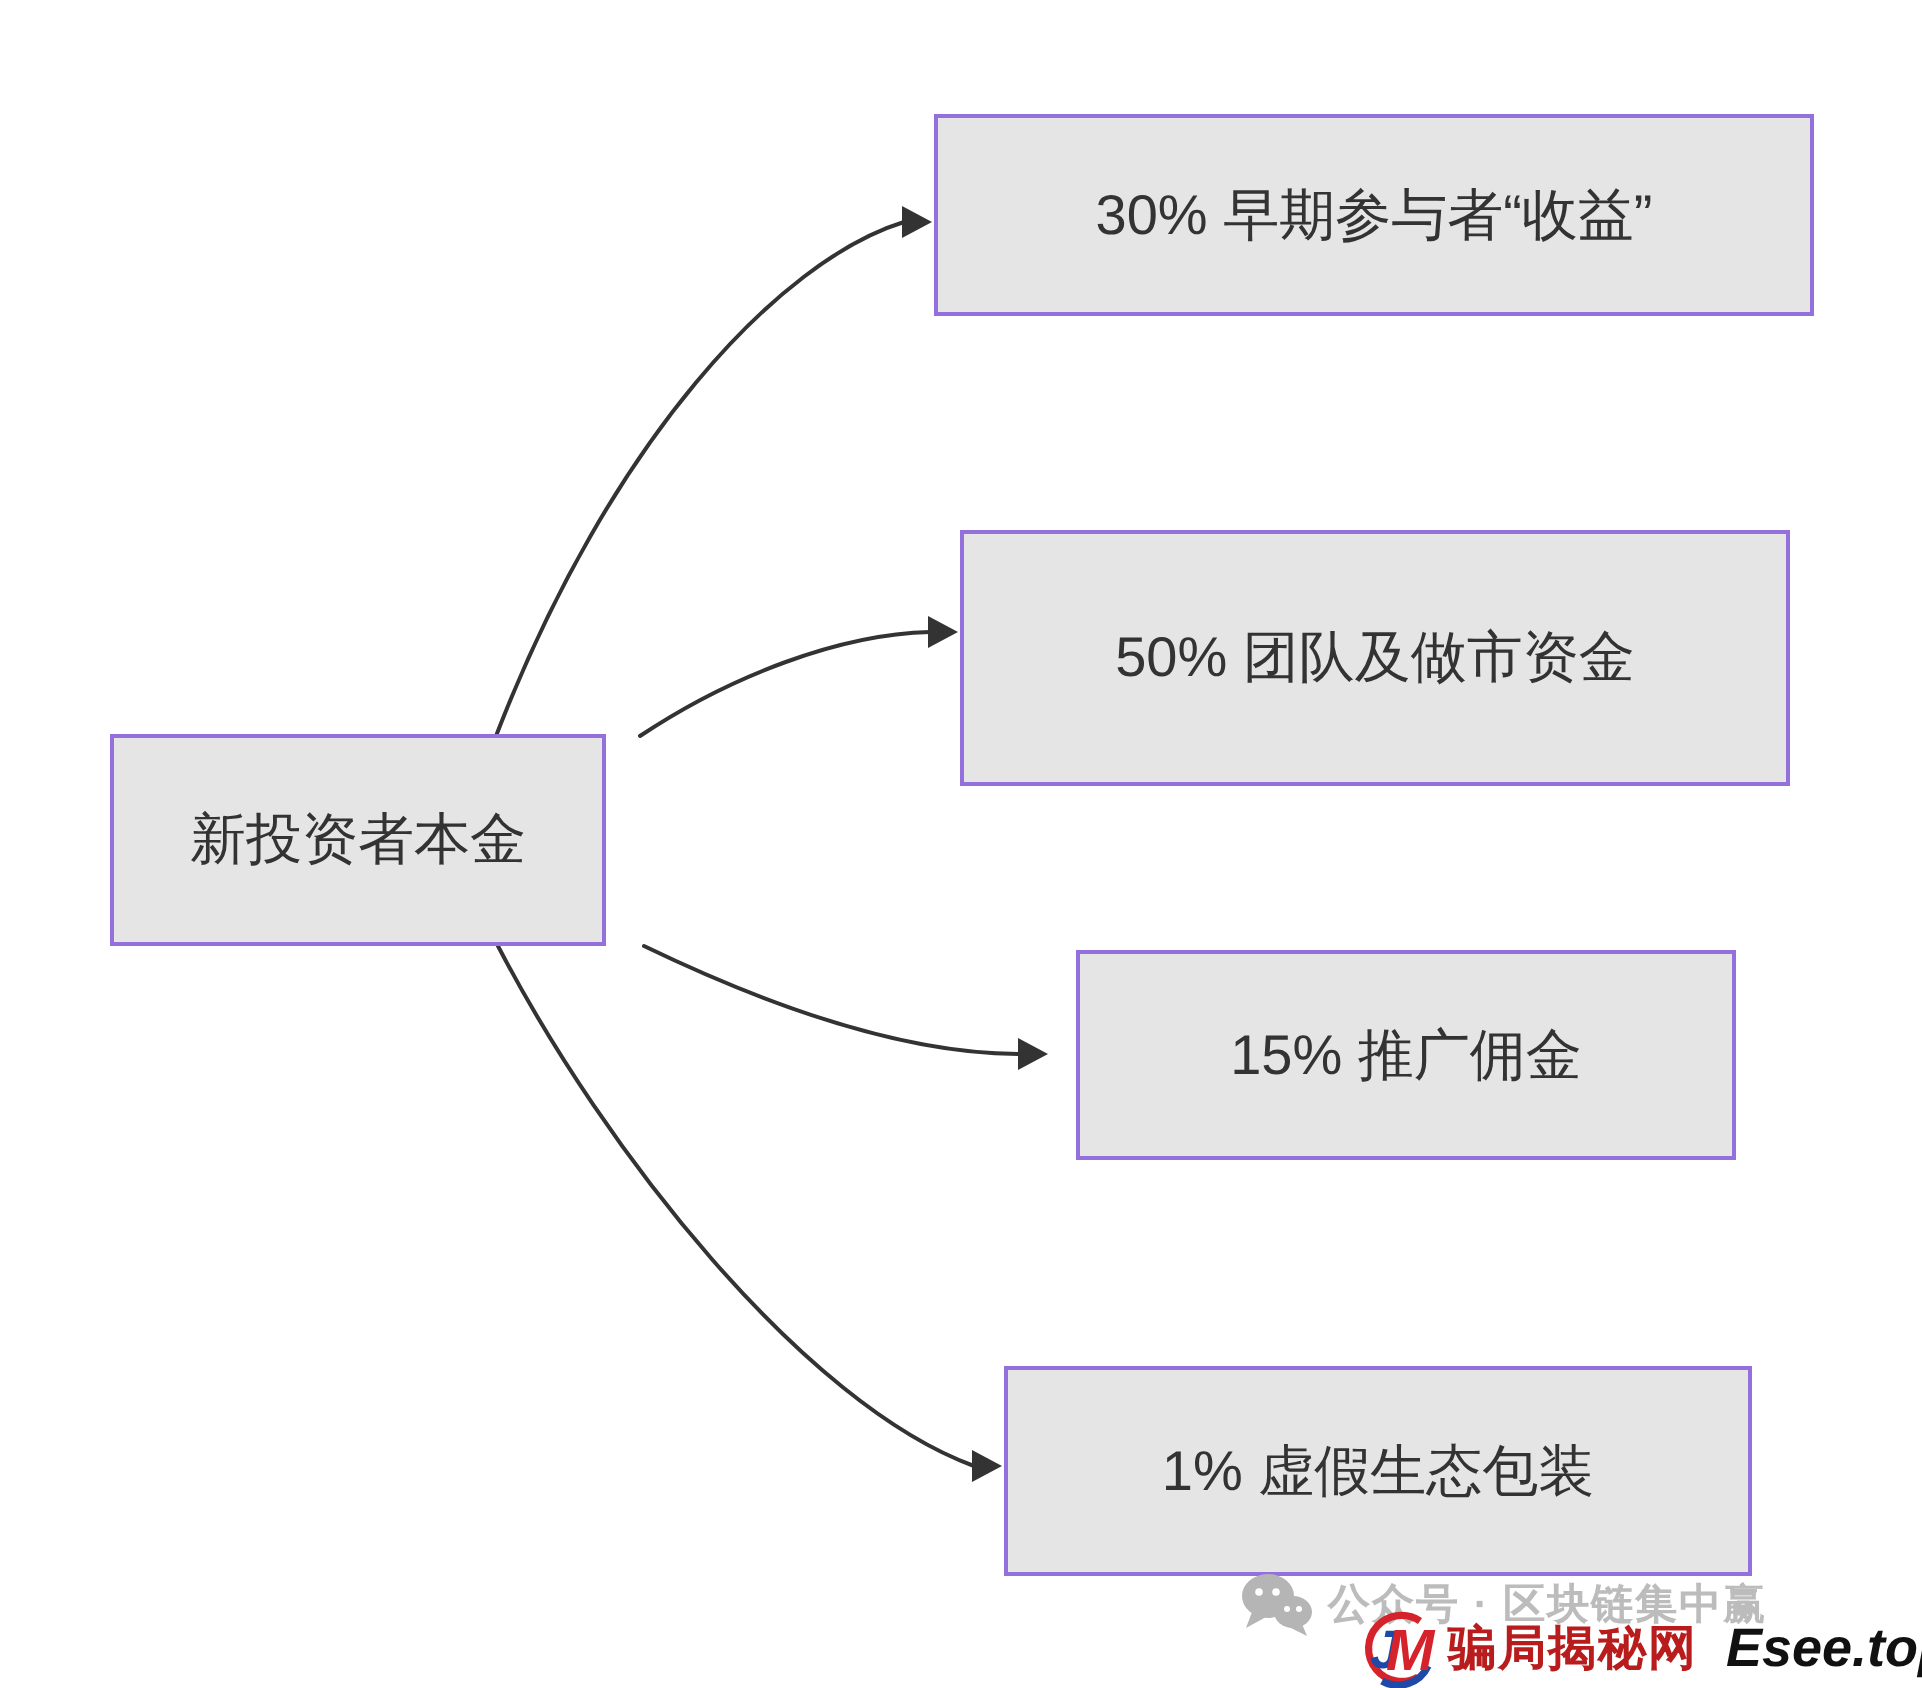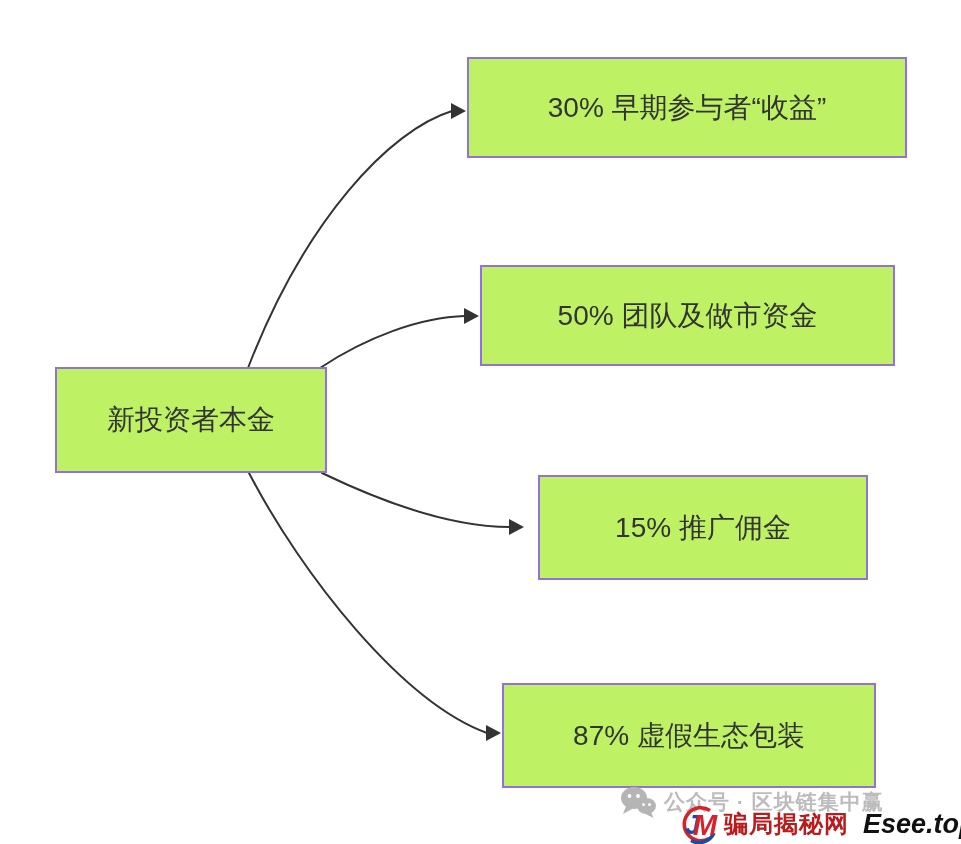--- a/index.html
+++ b/index.html
@@ -13,33 +13,33 @@
   }
   .edges {
     position: absolute;
     left: 0; top: 0;
     width: 961px; height: 844px;
     pointer-events: none;
   }
   .node {
     position: absolute;
     box-sizing: border-box;
-    background: #bef264;
+    background: #e5e5e5;
     border: 2px solid #9370db;
     color: #333333;
     display: flex;
     align-items: center;
     justify-content: center;
     font-size: 28px;
     text-align: center;
     line-height: 1.2;
   }
-  .node-source { left: 55px;  top: 367px; width: 272px; height: 106px; }
+  .node-source { left: 55px;  top: 367px; width: 248px; height: 106px; }
   .node-t1     { left: 467px; top: 57px;  width: 440px; height: 101px; }
-  .node-t2     { left: 480px; top: 265px; width: 415px; height: 101px; }
+  .node-t2     { left: 480px; top: 265px; width: 415px; height: 128px; }
   .node-t3     { left: 538px; top: 475px; width: 330px; height: 105px; }
   .node-t4     { left: 502px; top: 683px; width: 374px; height: 105px; }
 
   .wm-row {
     position: absolute;
     display: flex;
     align-items: center;
     white-space: nowrap;
   }
   .wm-account {
@@ -98,21 +98,21 @@
 
   <div class="node node-t2">
     <span>50% 团队及做市资金</span>
   </div>
 
   <div class="node node-t3">
     <span>15% 推广佣金</span>
   </div>
 
   <div class="node node-t4">
-    <span>87% 虚假生态包装</span>
+    <span>1% 虚假生态包装</span>
   </div>
 
   <div class="wm-row wm-account">
     <svg class="wm-icon" width="36" height="32" viewBox="0 0 36 32" xmlns="http://www.w3.org/2000/svg">
       <ellipse cx="14" cy="12" rx="13" ry="11" fill="#b5b5b5"></ellipse>
       <polygon points="6,20 3,28 13,22.5" fill="#b5b5b5"></polygon>
       <circle cx="9.5" cy="10" r="1.9" fill="#ffffff"></circle>
       <circle cx="18" cy="10" r="1.9" fill="#ffffff"></circle>
       <ellipse cx="26.5" cy="20" rx="9.5" ry="8" fill="#b5b5b5"></ellipse>
       <polygon points="31,26 33.5,32 24.5,27.5" fill="#b5b5b5"></polygon>

